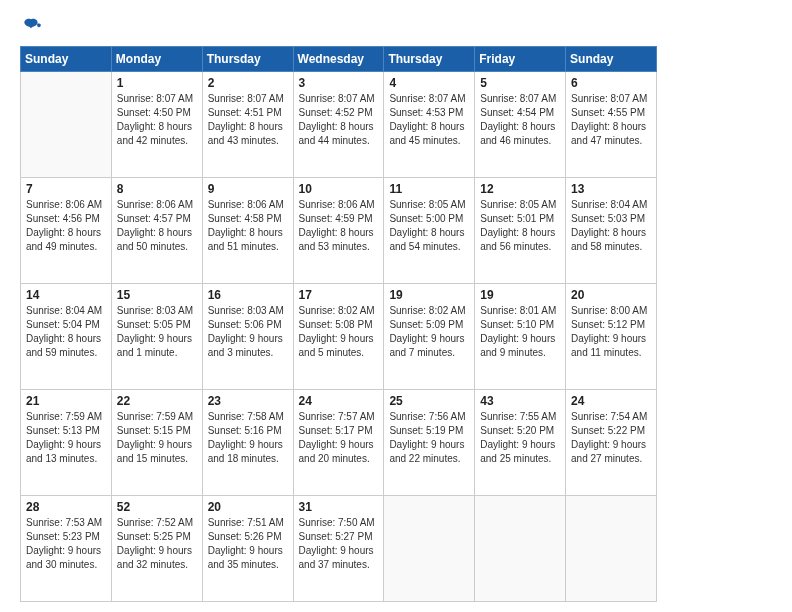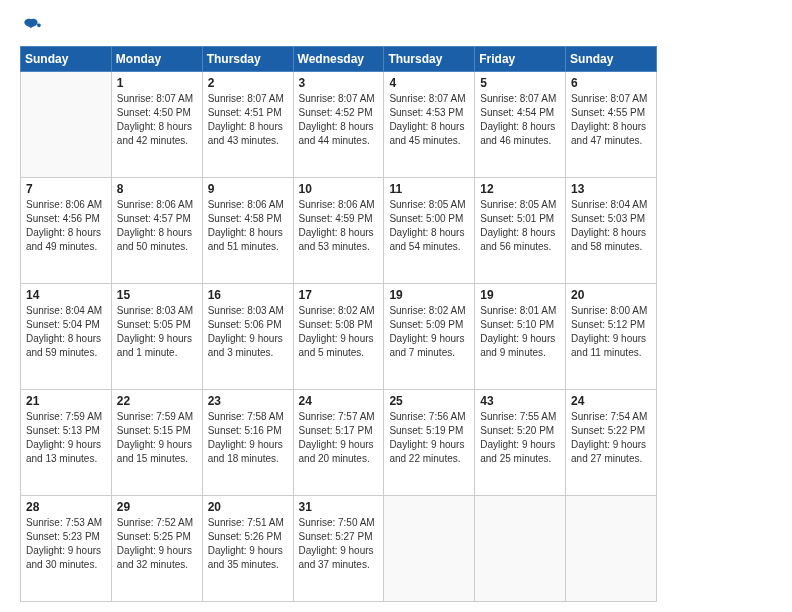--- a/index.html
+++ b/index.html
@@ -243,21 +243,21 @@
             <span class="day-number">24</span>
             <div class="day-info">Sunrise: 7:54 AM<br>Sunset: 5:22 PM<br>Daylight: 9 hours<br>and 27 minutes.</div>
           </td>
         </tr>
         <tr>
           <td>
             <span class="day-number">28</span>
             <div class="day-info">Sunrise: 7:53 AM<br>Sunset: 5:23 PM<br>Daylight: 9 hours<br>and 30 minutes.</div>
           </td>
           <td>
-            <span class="day-number">29</span>
+            <span class="day-number">52</span>
             <div class="day-info">Sunrise: 7:52 AM<br>Sunset: 5:25 PM<br>Daylight: 9 hours<br>and 32 minutes.</div>
           </td>
           <td>
             <span class="day-number">20</span>
             <div class="day-info">Sunrise: 7:51 AM<br>Sunset: 5:26 PM<br>Daylight: 9 hours<br>and 35 minutes.</div>
           </td>
           <td>
             <span class="day-number">31</span>
             <div class="day-info">Sunrise: 7:50 AM<br>Sunset: 5:27 PM<br>Daylight: 9 hours<br>and 37 minutes.</div>
           </td>

